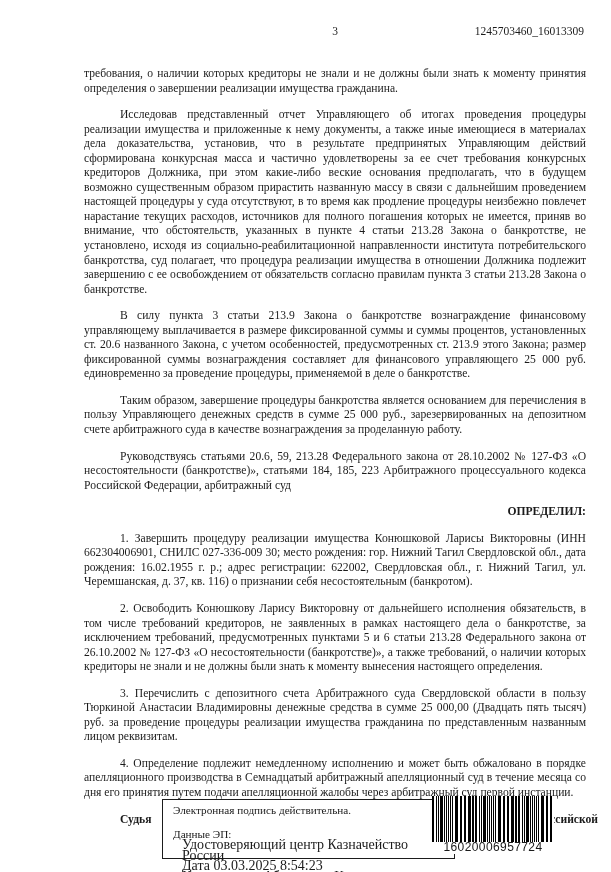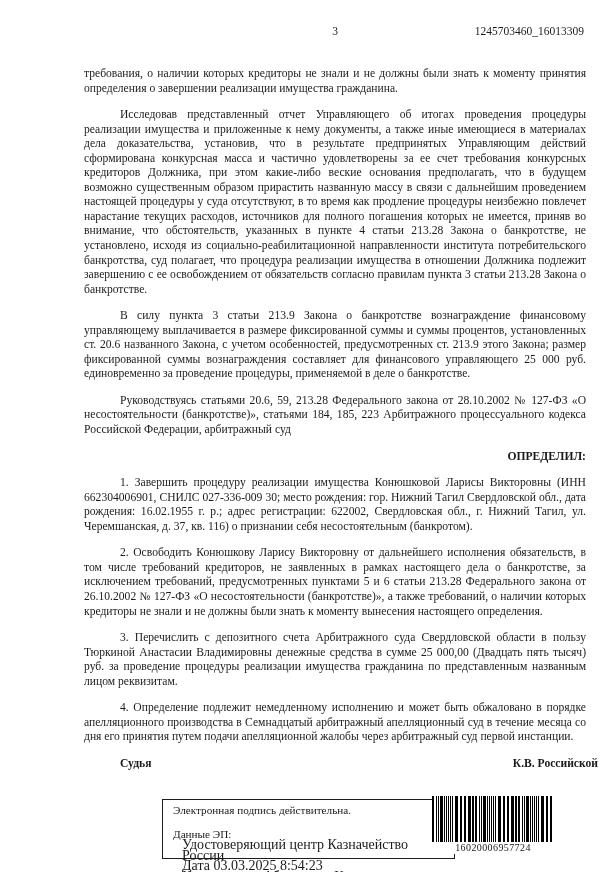--- a/index.html
+++ b/index.html
@@ -44,40 +44,41 @@
   .stamp-details { font-size: 14px; line-height: 10.6px; margin-left: 9px; }
 
   .barcode {
     position: absolute; left: 432px; top: 796px;
     width: 122px; height: 58px;
     background: #ffffff; z-index: 2;
   }
   .bars { height: 46px; overflow: hidden; white-space: nowrap; font-size: 0; }
   .bars span { display: inline-block; height: 100%; background: #000; }
   .barcode-number {
-    font-family: Liberation Serif, serif;
-    font-size: 10px; line-height: 9px;
+    font-family: Liberation Sans, sans-serif;
+    font-size: 12px; line-height: 9px;
     text-align: center; letter-spacing: 0.4px;
     margin-top: 1px;
   }
 </style>
 </head>
 <body>
 
 <div class="page">
 
   <div class="page-header">
     <span class="page-num">3</span>
     <span class="doc-id">1245703460_16013309</span>
   </div>
 
   <div class="content">
     <p class="continuation">требования, о наличии которых кредиторы не знали и не должны были знать к моменту принятия определения о завершении реализации имущества гражданина.</p>
     <p>Исследовав представленный отчет Управляющего об итогах проведения процедуры реализации имущества и приложенные к нему документы, а также иные имеющиеся в материалах дела доказательства, установив, что в результате предпринятых Управляющим действий сформирована конкурсная масса и частично удовлетворены за ее счет требования конкурсных кредиторов Должника, при этом какие-либо веские основания предполагать, что в будущем возможно существенным образом прирастить названную массу в связи с дальнейшим проведением настоящей процедуры у суда отсутствуют, в то время как продление процедуры неизбежно повлечет нарастание текущих расходов, источников для полного погашения которых не имеется, приняв во внимание, что обстоятельств, указанных в пункте 4 статьи 213.28 Закона о банкротстве, не установлено, исходя из социально-реабилитационной направленности института потребительского банкротства, суд полагает, что процедура реализации имущества в отношении Должника подлежит завершению с ее освобождением от обязательств согласно правилам пункта 3 статьи 213.28 Закона о банкротстве.</p>
     <p>В силу пункта 3 статьи 213.9 Закона о банкротстве вознаграждение финансовому управляющему выплачивается в размере фиксированной суммы и суммы процентов, установленных ст. 20.6 названного Закона, с учетом особенностей, предусмотренных ст. 213.9 этого Закона; размер фиксированной суммы вознаграждения составляет для финансового управляющего 25 000 руб. единовременно за проведение процедуры, применяемой в деле о банкротстве.</p>
+    <p>Таким образом, завершение процедуры банкротства является основанием для перечисления в пользу Управляющего денежных средств в сумме 25 000 руб., зарезервированных на депозитном счете арбитражного суда в качестве вознаграждения за проделанную работу.</p>
     <p>Руководствуясь статьями 20.6, 59, 213.28 Федерального закона от 28.10.2002 № 127-ФЗ «О несостоятельности (банкротстве)», статьями 184, 185, 223 Арбитражного процессуального кодекса Российской Федерации, арбитражный суд</p>
     <p class="ruling-heading">ОПРЕДЕЛИЛ:</p>
     <p>1. Завершить процедуру реализации имущества Конюшковой Ларисы Викторовны (ИНН 662304006901, СНИЛС 027-336-009 30; место рождения: гор. Нижний Тагил Свердловской обл., дата рождения: 16.02.1955 г. р.; адрес регистрации: 622002, Свердловская обл., г. Нижний Тагил, ул. Черемшанская, д. 37, кв. 116) о признании себя несостоятельным (банкротом).</p>
     <p>2. Освободить Конюшкову Ларису Викторовну от дальнейшего исполнения обязательств, в том числе требований кредиторов, не заявленных в рамках настоящего дела о банкротстве, за исключением требований, предусмотренных пунктами 5 и 6 статьи 213.28 Федерального закона от 26.10.2002 № 127-ФЗ «О несостоятельности (банкротстве)», а также требований, о наличии которых кредиторы не знали и не должны были знать к моменту вынесения настоящего определения.</p>
     <p>3. Перечислить с депозитного счета Арбитражного суда Свердловской области в пользу Тюркиной Анастасии Владимировны денежные средства в сумме 25 000,00 (Двадцать пять тысяч) руб. за проведение процедуры реализации имущества гражданина по представленным названным лицом реквизитам.</p>
     <p>4. Определение подлежит немедленному исполнению и может быть обжаловано в порядке апелляционного производства в Семнадцатый арбитражный апелляционный суд в течение месяца со дня его принятия путем подачи апелляционной жалобы через арбитражный суд первой инстанции.</p>
     <div class="judge-row">
       <span class="jlabel">Судья</span>
       <span>К.В. Российской</span>
     </div>

